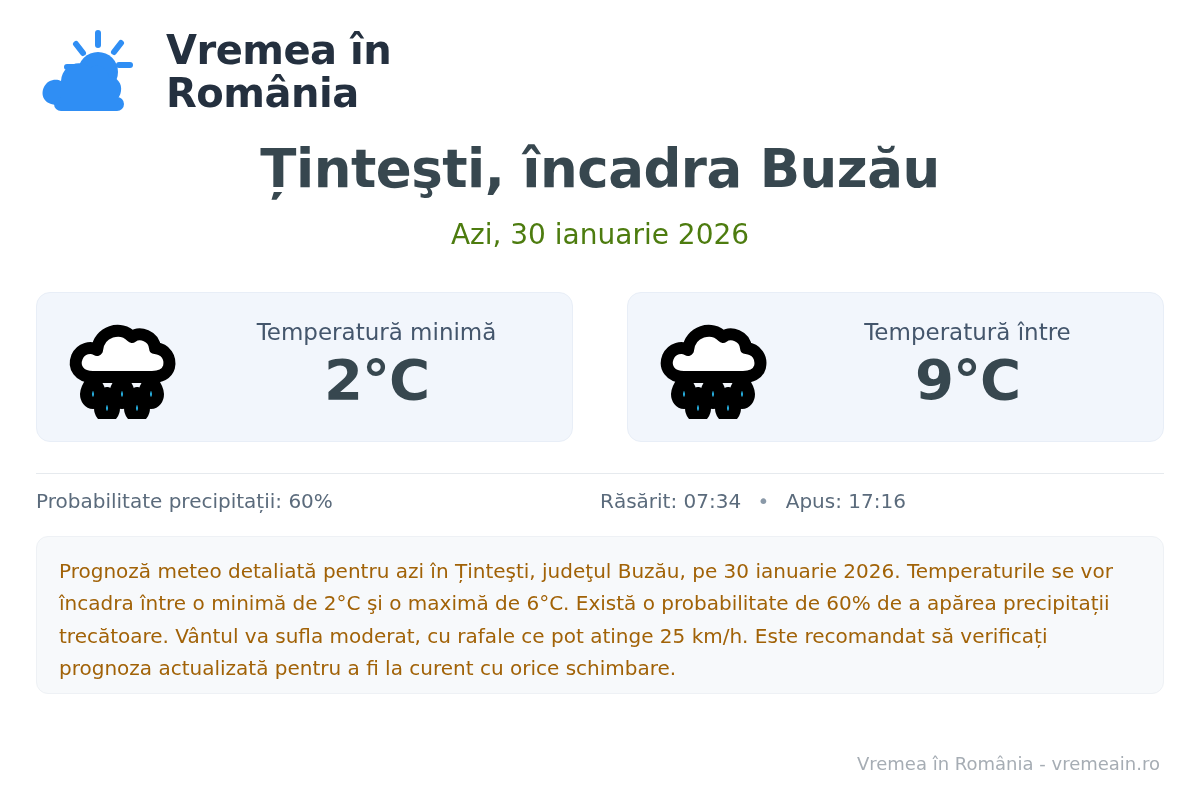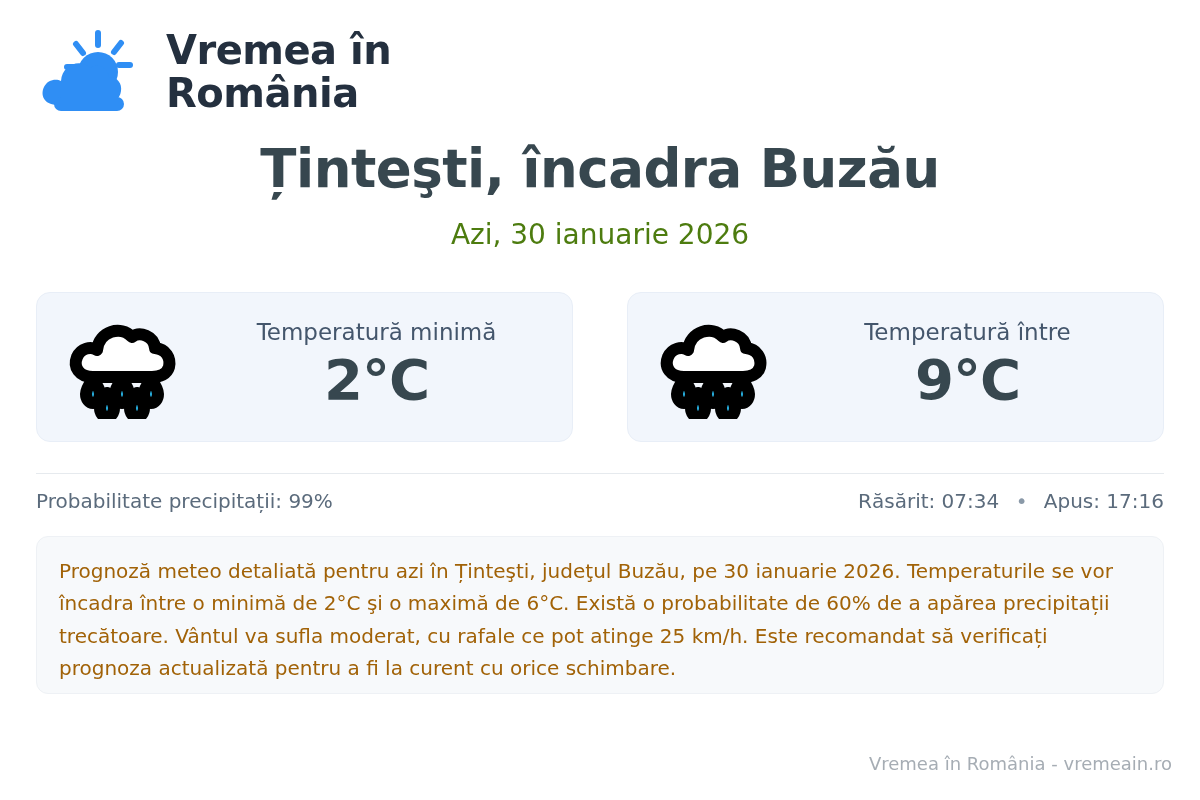--- a/index.html
+++ b/index.html
@@ -119,21 +119,21 @@
   }
   .stats {
     display: flex;
     align-items: center;
     height: 54px;
     font-size: 20px;
     color: #5b6b7c;
   }
   .stat-left   { flex: 1 1 0; text-align: left; }
   .stat-center { flex: 1 1 0; text-align: center; }
-  .stat-right  { flex: 1 1 0; text-align: right; }
+  .stat-right  { flex: 1 1 0; text-align: left; }
   .stat-sep {
     display: inline-block;
     margin: 0 10px;
     color: #8a99a8;
   }
 
   
   .description {
     background: #f7f9fb;
     border: 1px solid #eef1f5;
@@ -144,21 +144,21 @@
     line-height: 1.62;
     color: #a16207;
     box-sizing: border-box;
     max-height: 158px;
     overflow: hidden;
   }
 
   
   .footer {
     position: absolute;
-    right: 28px;
+    right: 40px;
     bottom: 26px;
     font-size: 18px;
     color: #a6adb4;
   }
 </style>
 </head>
 <body>
 
 <div class="page">
 
@@ -224,21 +224,21 @@
       <div class="card-body">
         <div class="card-label">Temperatură între</div>
         <div class="card-value">9°C</div>
       </div>
     </div>
 
   </div>
 
   <div class="divider"></div>
   <div class="stats">
-    <div class="stat-left">Probabilitate precipitații: 99%</div>
+    <div class="stat-left">Probabilitate precipitații: 60%</div>
     <div class="stat-right">
       <span>Răsărit: 07:34</span>
       <span class="stat-sep">•</span>
       <span>Apus: 17:16</span>
     </div>
   </div>
 
   <div class="description">Prognoză meteo detaliată pentru azi în Ținteşti, judeţul Buzău, pe 30 ianuarie 2026. Temperaturile se vor încadra între o minimă de 2°C şi o maximă de 6°C. Există o probabilitate de 60% de a apărea precipitații trecătoare. Vântul va sufla moderat, cu rafale ce pot atinge 25 km/h. Este recomandat să verificați prognoza actualizată pentru a fi la curent cu orice schimbare.</div>
 
   <div class="footer">Vremea în România - vremeain.ro</div>

